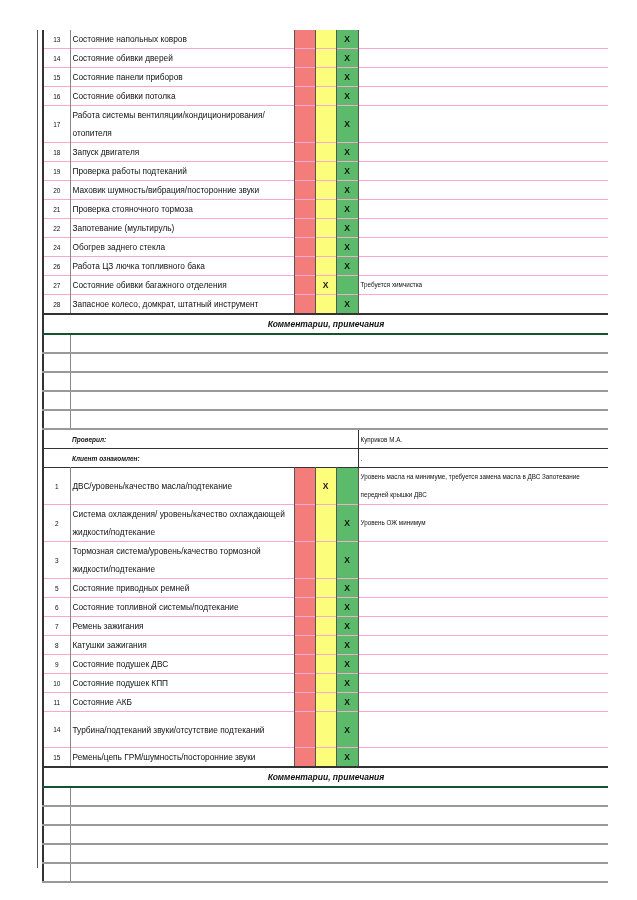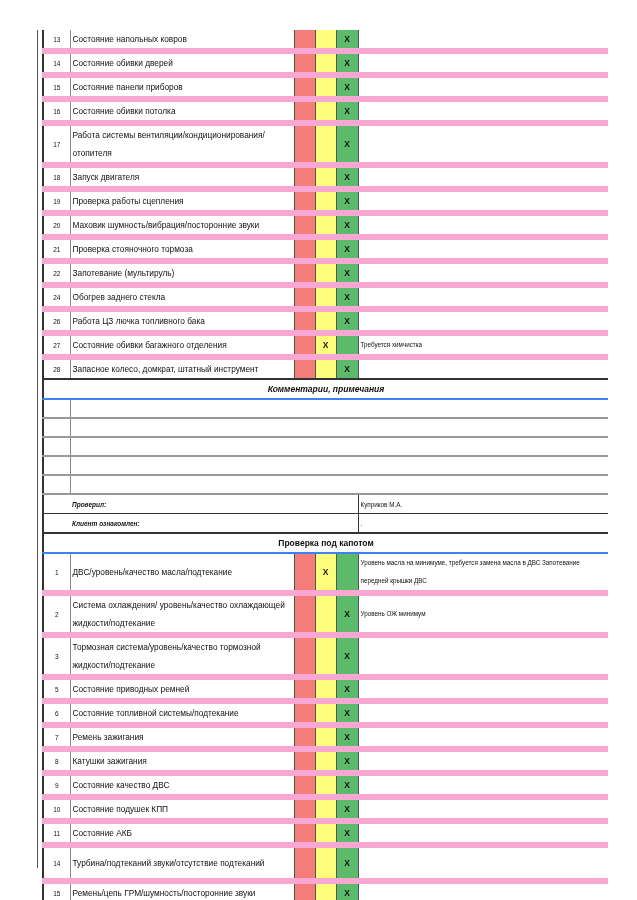--- a/index.html
+++ b/index.html
@@ -4,31 +4,31 @@
 <style>
   html, body { margin: 0; padding: 0; background: #ffffff; }
   body { width: 637px; height: 900px; position: relative; overflow: hidden;
          font-family: "Liberation Sans", sans-serif; color: #111; }
   .page-line { position: absolute; left: 37px; top: 30px; width: 1px; height: 838px; background: #555; }
   .sheet { position: absolute; left: 42px; top: 30px; width: 565px; }
   table { border-collapse: collapse; width: 565px; table-layout: fixed; }
   td { padding: 0; font-size: 8.3px; vertical-align: middle; overflow: hidden; }
   tr.r { height: 18px; }
   tr.r2 { height: 36px; }
-  .bt { border-top: 6px solid #f9a8d4; }
+  .bt { border-top: 1px solid #f9a8d4; }
   .bb { border-bottom: 1px solid #333; }
   .num { width: 27px; text-align: center; font-size: 6.5px; border-left: 2px solid #333; border-right: 1px solid #888; }
   .name { width: 224px; padding-left: 2px; line-height: 18px; margin-top: 19px; }
   .name.two { line-height: 18px; }
   .red { width: 21px; background: #f47d7b; border-left: 1px solid #555; }
   .yel { width: 21px; background: #fdfd7c; border-left: 1px solid #555; text-align: center; font-weight: bold; font-size: 8.5px; }
   .grn { width: 22px; background: #5bbb6a; border-left: 1px solid #555; border-right: 1px solid #555; text-align: center; font-weight: bold; font-size: 8.5px; }
   .com { font-size: 6.3px; padding-left: 2px; line-height: 18px; }
   .section-head td { height: 18px; text-align: center; font-weight: bold; font-size: 8.5px;
-                     border-top: 2px solid #333; border-bottom: 2px solid #3b82f6; border-left: 2px solid #333; }
+                     border-top: 2px solid #333; border-bottom: 2px solid #14532d; border-left: 2px solid #333; }
   .italic { font-style: italic; }
   .blank td { height: 17px; border-bottom: 2px solid #999; }
   .blank td.num { border-right: 1px solid #888; }
   .sig td { height: 18px; }
   .sig .label { font-style: italic; font-weight: bold; font-size: 6.5px; padding-left: 2px; border-right: 1px solid #333; }
   .sig .val { font-size: 6.3px; padding-left: 2px; }
   .thick-top td { border-top: 2px solid #333; }
 </style>
 </head>
 <body>
@@ -89,21 +89,21 @@
         <tr class="r bt">
           <td class="num">18</td>
           <td class="name">Запуск двигателя</td>
           <td class="red"></td>
           <td class="yel"></td>
           <td class="grn"><span>X</span></td>
           <td class="com"></td>
         </tr>
         <tr class="r bt">
           <td class="num">19</td>
-          <td class="name">Проверка работы сцепления</td>
+          <td class="name">Проверка работы подтеканий</td>
           <td class="red"></td>
           <td class="yel"></td>
           <td class="grn"><span>X</span></td>
           <td class="com"></td>
         </tr>
         <tr class="r bt">
           <td class="num">20</td>
           <td class="name">Маховик шумность/вибрация/посторонние звуки</td>
           <td class="red"></td>
           <td class="yel"></td>
@@ -192,23 +192,20 @@
     <td class="num" style="border-right:none"></td>
     <td colspan="4" class="label">Проверил:</td>
     <td class="val">Куприков М.А.</td>
   </tr>
   <tr class="sig bb">
     <td class="num" style="border-right:none"></td>
     <td colspan="4" class="label">Клиент ознакомлен:</td>
     <td class="val">.</td>
   </tr>
 
-  <tr class="section-head">
-    <td colspan="6">Проверка под капотом</td>
-  </tr>
   </tbody>
       <tbody id="s2-body">
         <tr class="r2">
           <td class="num">1</td>
           <td class="name two">ДВС/уровень/качество масла/подтекание</td>
           <td class="red"></td>
           <td class="yel"><span>X</span></td>
           <td class="grn"></td>
           <td class="com">Уровень масла на минимуме, требуется замена масла в ДВС Запотевание передней крышки ДВС</td>
         </tr>
@@ -255,21 +252,21 @@
         <tr class="r bt">
           <td class="num">8</td>
           <td class="name">Катушки зажигания</td>
           <td class="red"></td>
           <td class="yel"></td>
           <td class="grn"><span>X</span></td>
           <td class="com"></td>
         </tr>
         <tr class="r bt">
           <td class="num">9</td>
-          <td class="name">Состояние качество ДВС</td>
+          <td class="name">Состояние подушек ДВС</td>
           <td class="red"></td>
           <td class="yel"></td>
           <td class="grn"><span>X</span></td>
           <td class="com"></td>
         </tr>
         <tr class="r bt">
           <td class="num">10</td>
           <td class="name">Состояние подушек КПП</td>
           <td class="red"></td>
           <td class="yel"></td>

